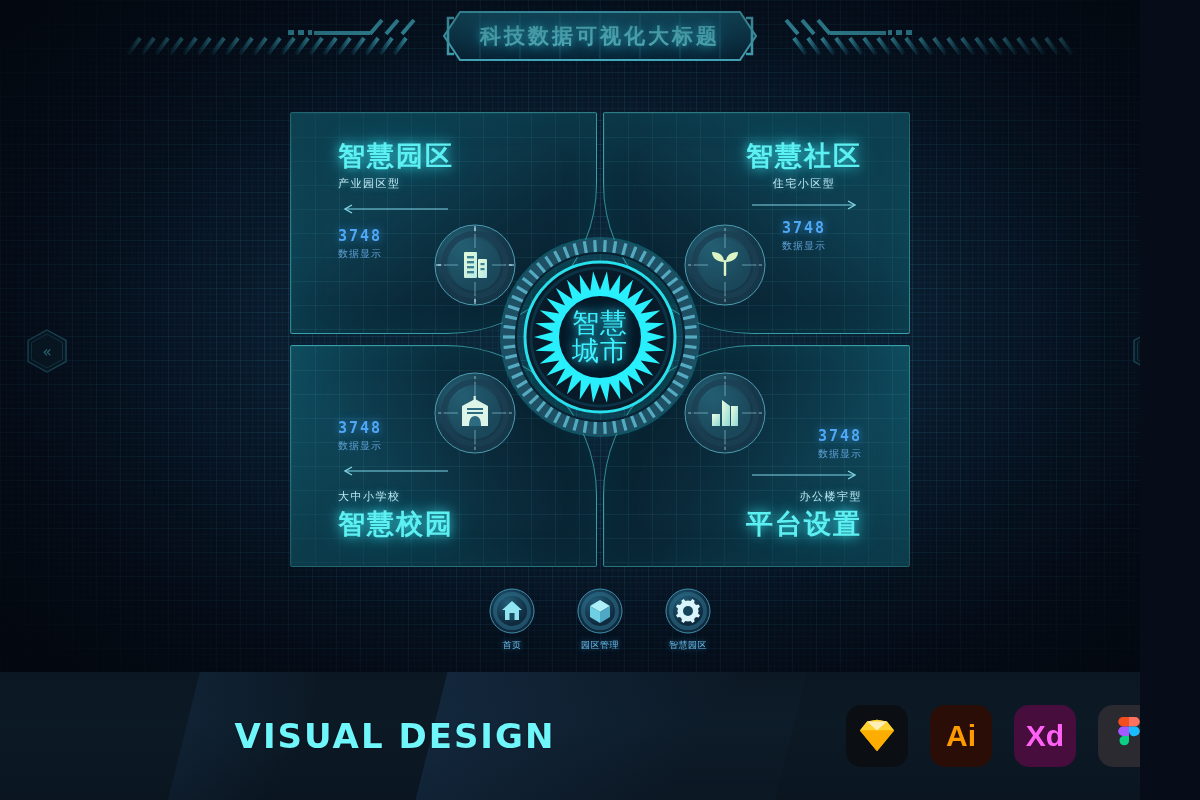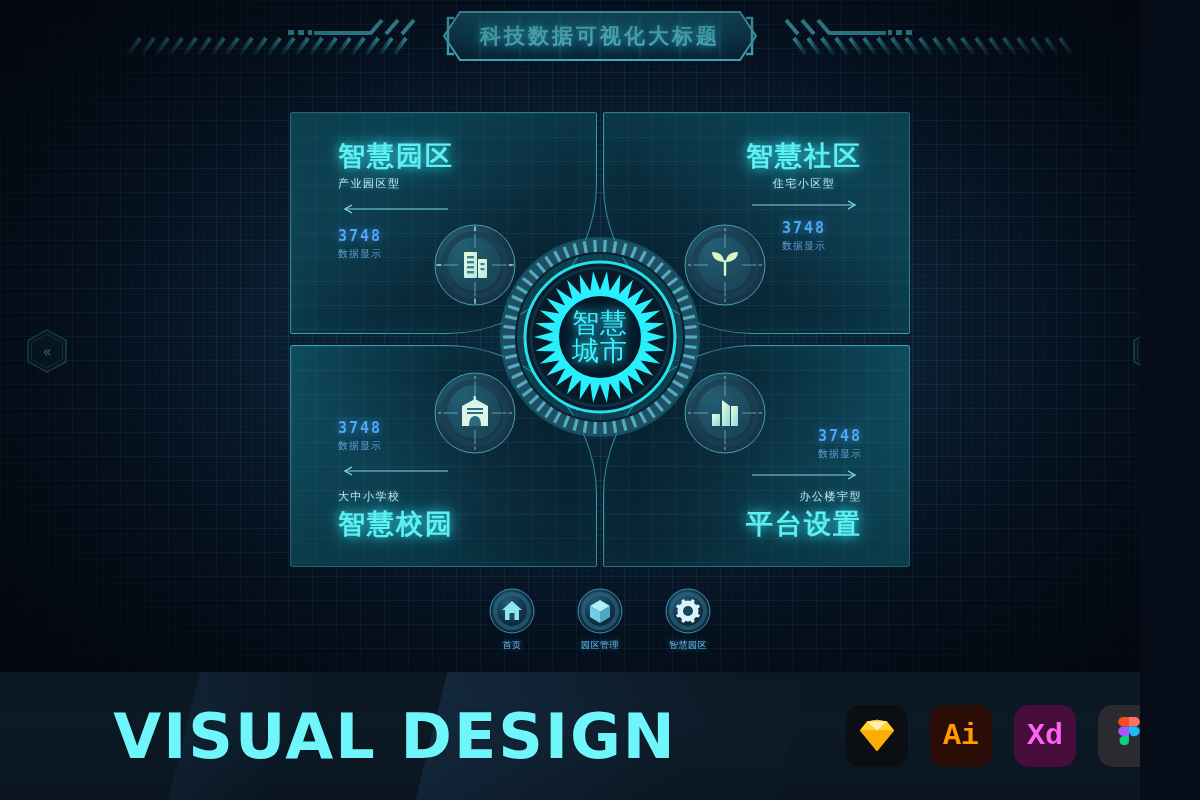--- a/index.html
+++ b/index.html
@@ -151,30 +151,30 @@
     transform:skewX(-14deg);
   }
   .banner .sheen2 {
     position:absolute; left:180px; top:-20px; width:120px; height:200px;
     background:linear-gradient(110deg, rgba(30,62,98,.28), rgba(20,40,70,0) 80%);
     transform:skewX(-14deg);
   }
   .banner-title {
     position:absolute; left:0; top:0; width:790px; height:128px;
     display:flex; align-items:center; justify-content:center;
-    font-size:62px; font-weight:bold; letter-spacing:2px; color:#6ff6fb;
+    font-size:34px; font-weight:bold; letter-spacing:2px; color:#6ff6fb;
     font-family:"DejaVu Sans","Liberation Sans",sans-serif;
     text-shadow:0 0 2px rgba(0,0,0,.6);
   }
   .apps { position:absolute; right:40px; top:50%; transform:translateY(-50%); display:flex; gap:22px; }
   .app-icon {
     width:62px; height:62px; border-radius:15px;
     display:flex; align-items:center; justify-content:center;
     font-size:30px; font-weight:bold;
-    font-family:Liberation Mono, monospace;
+    font-family:Liberation Sans, sans-serif;
   }
   .app-sketch { background:#0b0f14; }
   .app-ai { background:#2a0d06; color:#ff9a00; }
   .app-xd { background:#470d3c; color:#ff61f6; }
   .app-fig { background:#2a2a30; }
 </style>
 </head>
 <body>
 
 <div id="app">

